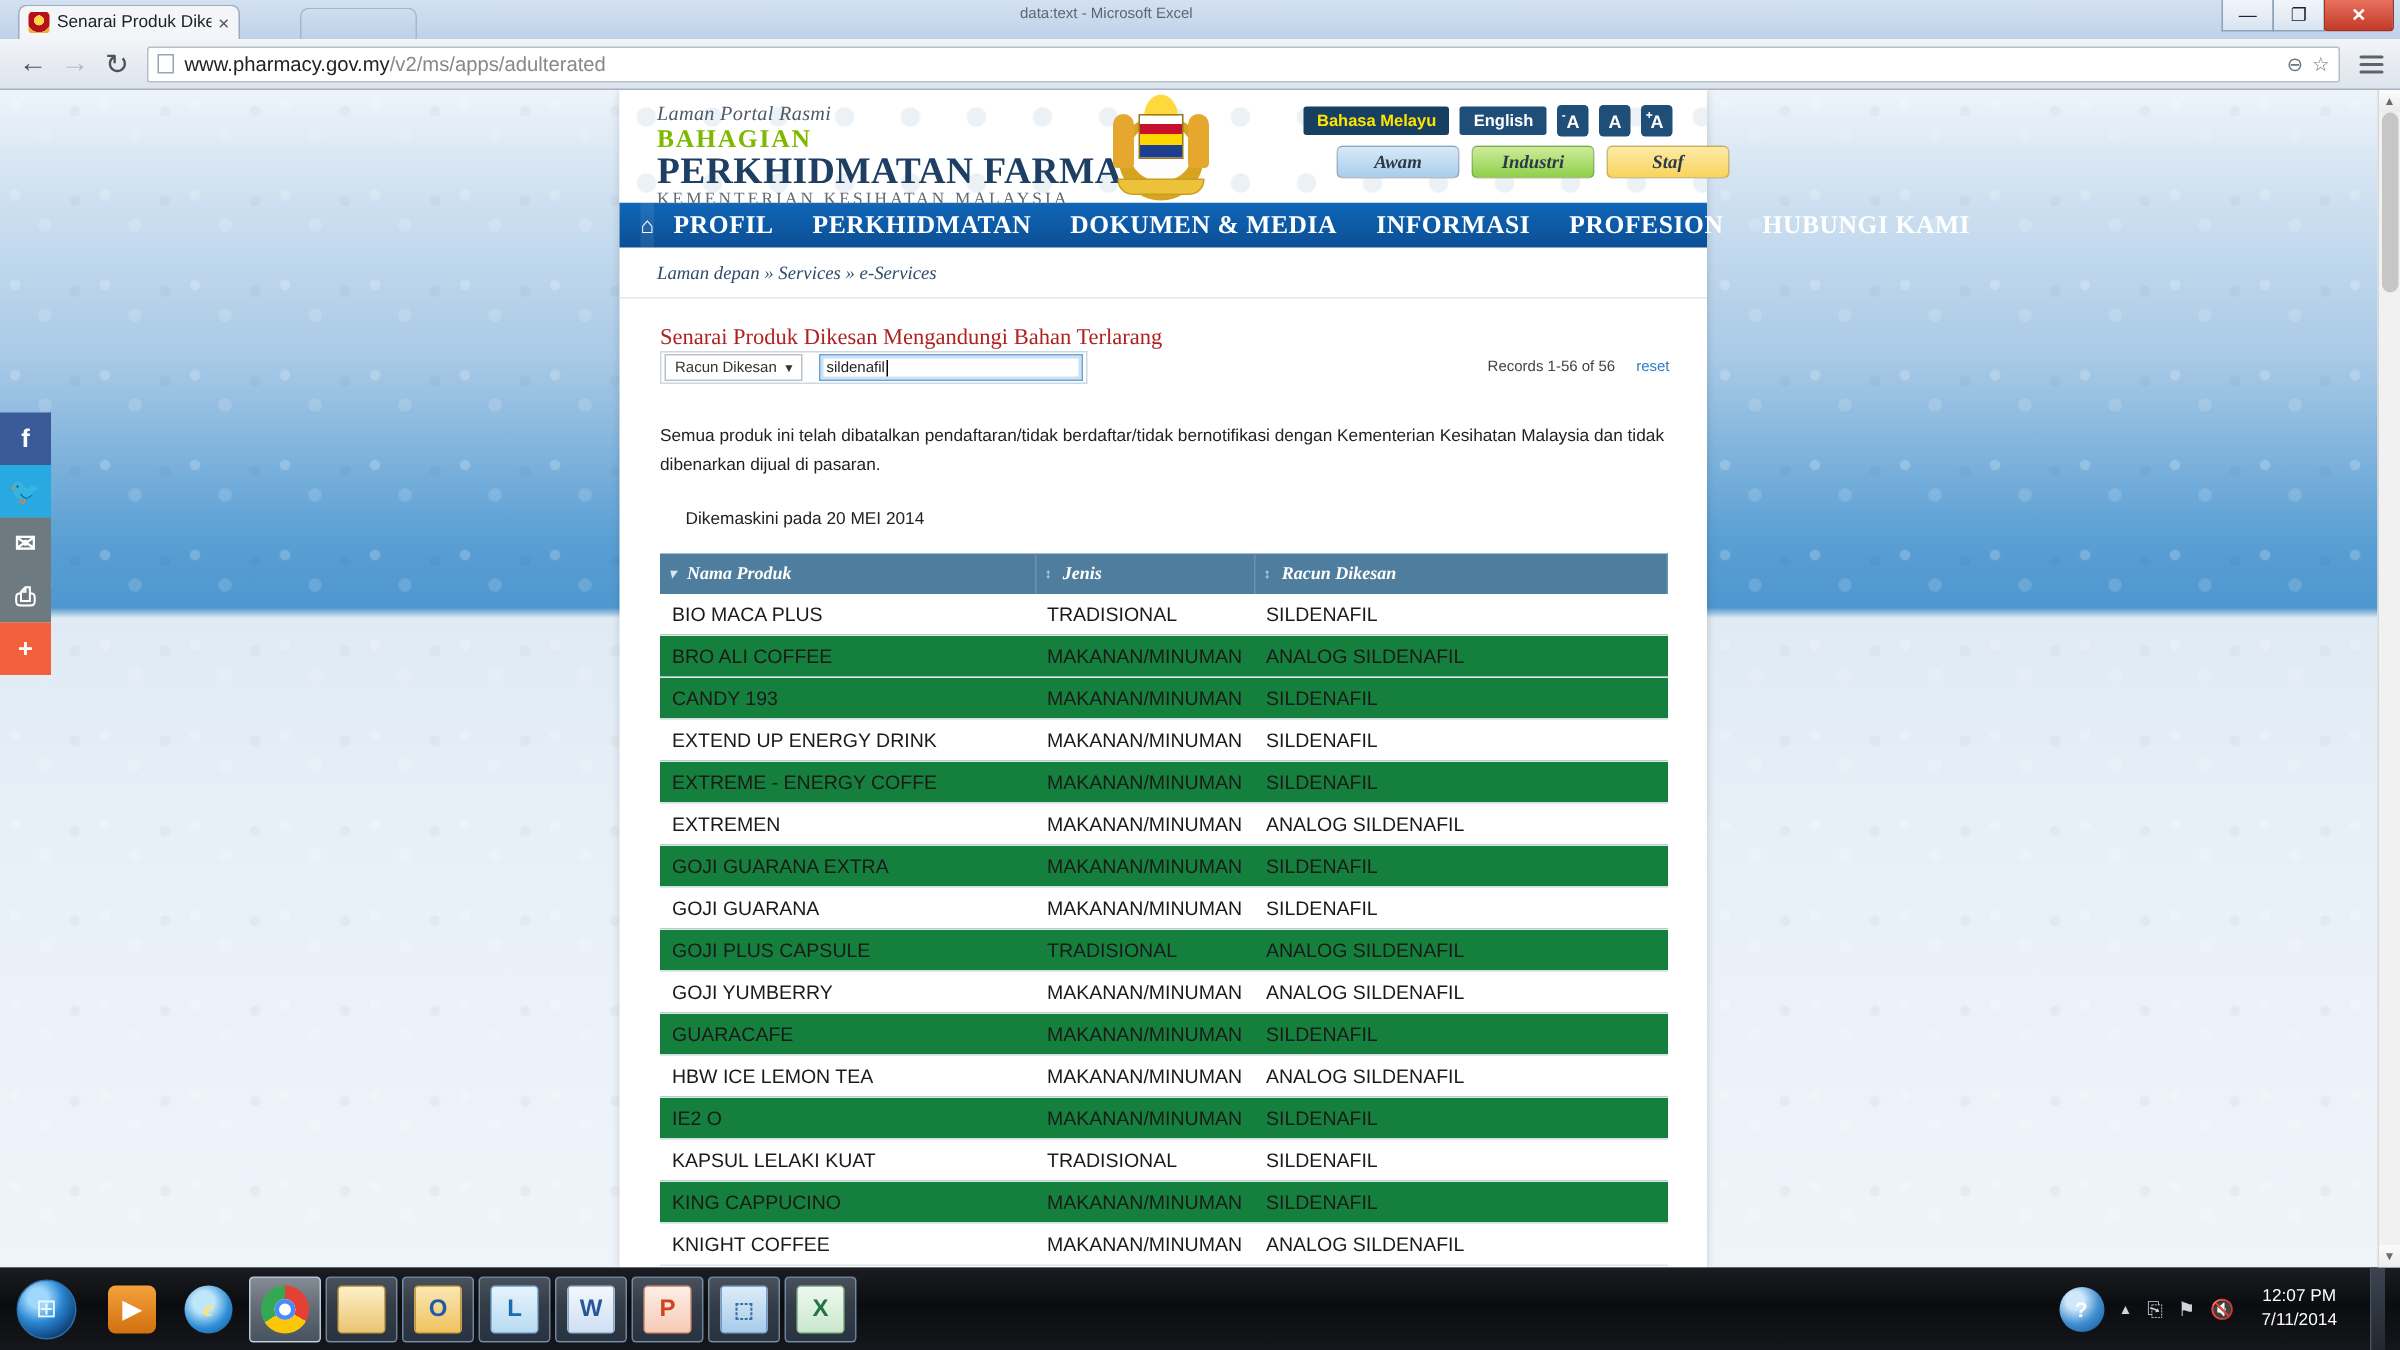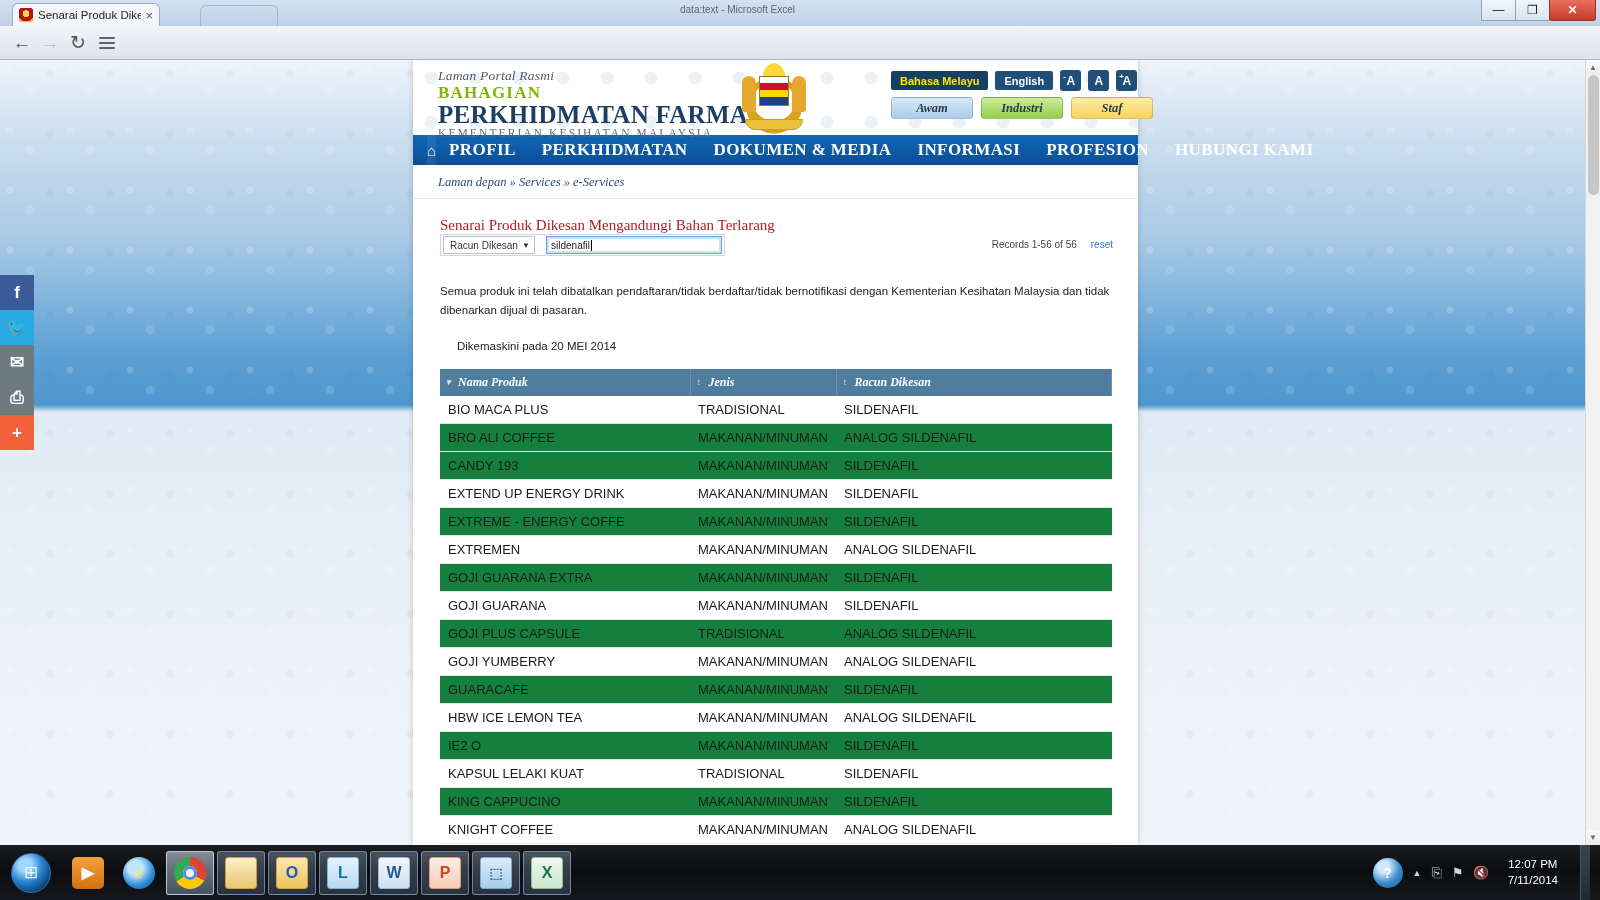--- a/index.html
+++ b/index.html
@@ -155,21 +155,21 @@
     position: absolute; top: 14px; width: 14px; height: 36px; background: #e5a72e;
     border-radius: 7px 7px 3px 3px;
   }
   #crest .tiger-l { left: 11px; }
   #crest .tiger-r { right: 11px; }
   #crest .ribbon {
     position: absolute; left: 14px; bottom: 4px; width: 58px; height: 11px;
     background: #ecc23a; border-radius: 0 0 10px 10px; border: 1px solid #c99d1e;
   }
 
-  #lang-row { position: absolute; left: 478px; top: 10px; display: flex; align-items: center; gap: 7px; }
+  #lang-row { position: absolute; left: 456px; top: 10px; display: flex; align-items: center; gap: 7px; }
   .langbtn { height: 19px; padding: 0 9px; display:flex; align-items:center;
              background: #1f4f78; color: #fff; font-size: 11px; font-weight: bold; border-radius: 2px; }
   .langbtn.active { color: #ffe400; background: #173f61; }
   .fontbtn { width: 21px; height: 21px; background: #1f4f78; color:#fff; border-radius: 3px;
              display:flex; align-items:center; justify-content:center; font-size: 12px; font-weight:bold;
              position: relative; }
   .fontbtn sup { font-size: 8px; position: absolute; left: 3px; top: 2px; }
   #aud-row { position: absolute; left: 478px; top: 37px; display: flex; gap: 8px; }
   .audbtn {
     width: 82px; height: 22px; border-radius: 4px;
@@ -362,20 +362,27 @@
       <div class="wbtn">—</div>
       <div class="wbtn">❐</div>
       <div class="wbtn close">✕</div>
     </div>
   </div>
 
   <div id="chrome-toolbar">
     <div class="navbtn">←</div>
     <div class="navbtn disabled">→</div>
     <div class="navbtn">↻</div>
+    <div id="omnibox">
+      <span class="pageicon"></span>
+      <span class="urltext"><span>www.pharmacy.gov.my</span><span class="dim">/v2/ms/apps/adulterated</span></span>
+      <span style="flex:1"></span>
+      <span class="obicon">⊖</span>
+      <span class="obicon">☆</span>
+    </div>
     <div id="chrome-menu">
         <i></i>
         <i></i>
         <i></i>
       </div>
   </div>
 
   <div id="viewport">
     <div id="pattern-overlay"></div>
 

